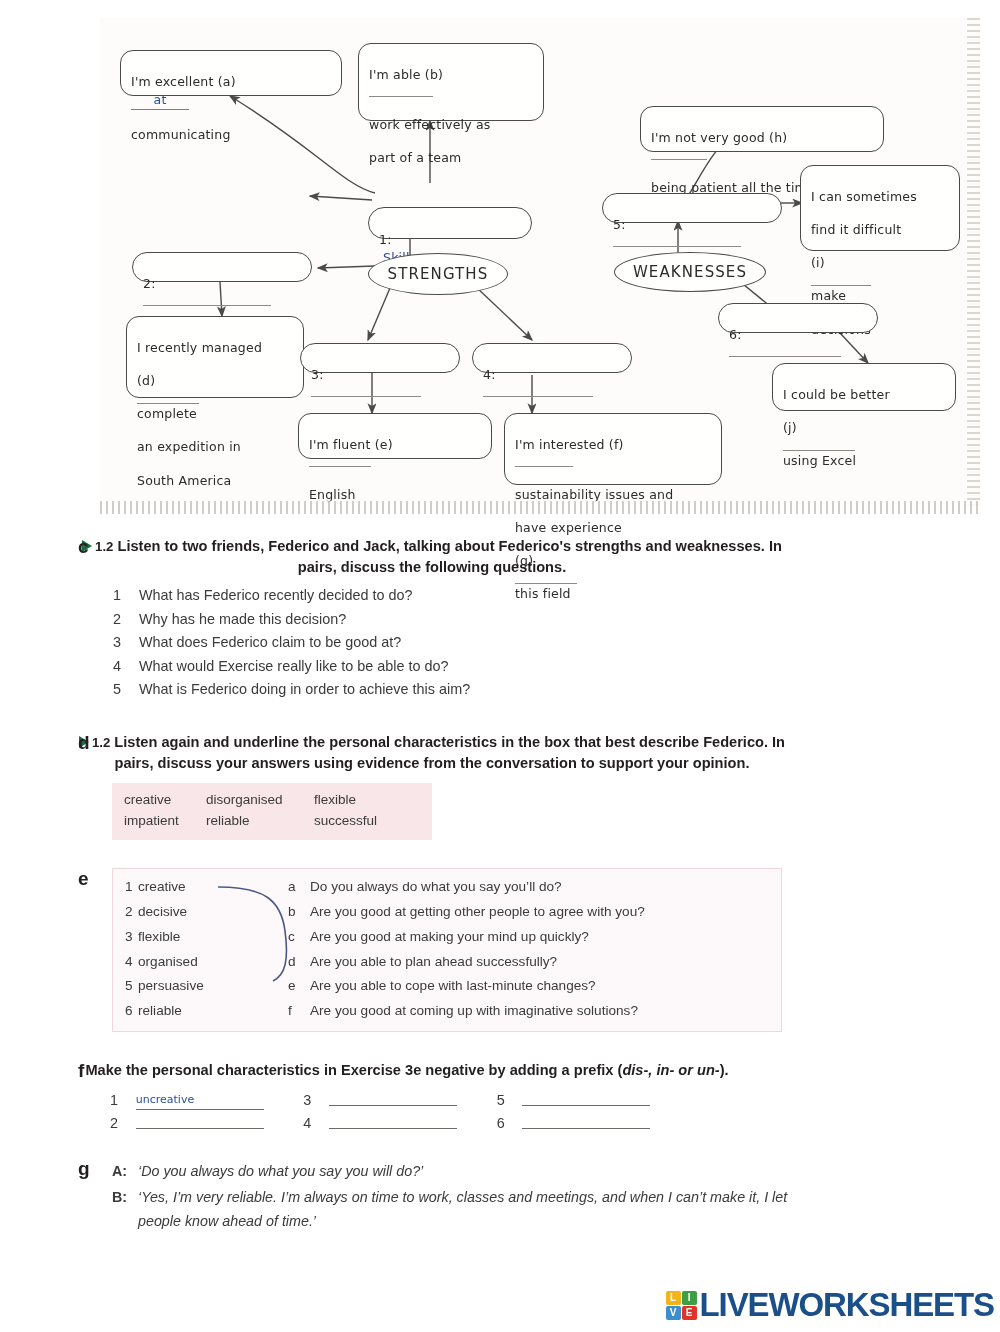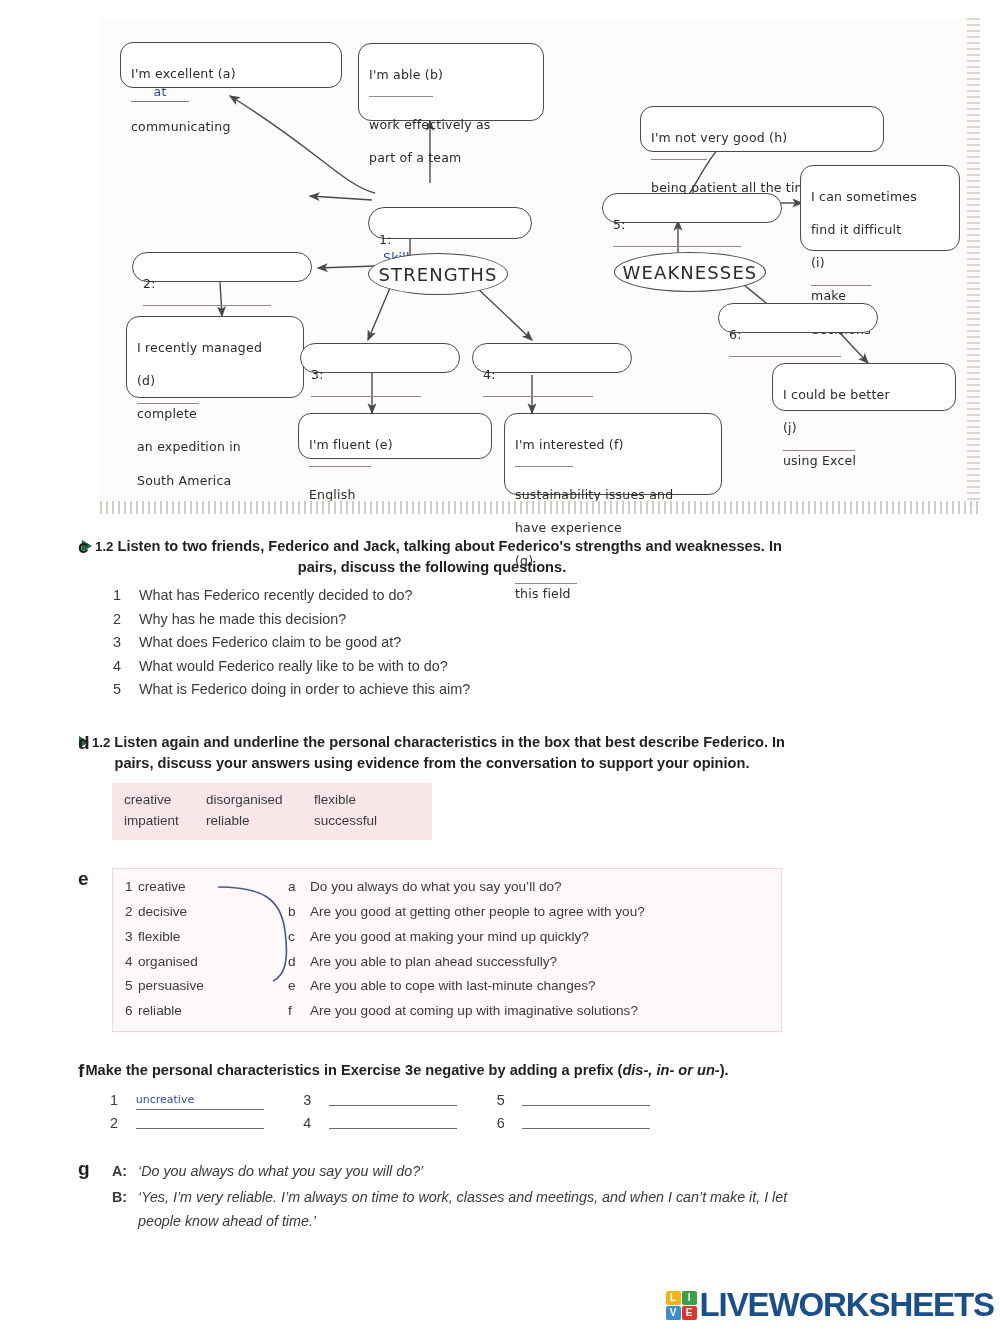--- a/index.html
+++ b/index.html
@@ -57,21 +57,21 @@
     padding: 6px 9px 6px 10px;
     letter-spacing: .2px;
     white-space: pre-line;
   }
   .oval {
     position: absolute;
     border: 1.4px solid #4a4a48;
     border-radius: 50%;
     background: #fffffe;
     font-family: "DejaVu Sans", sans-serif;
-    font-size: 18px;
+    font-size: 15px;
     letter-spacing: 1.1px;
     color: #2b2b2b;
     display: flex;
     align-items: center;
     justify-content: center;
   }
   .blank {
     display: inline-block;
     border-bottom: 1.2px solid #8d8a85;
     vertical-align: -2px;
@@ -255,21 +255,21 @@
 
     <path d="M588,178 C600,160 612,130 640,110" fill="none" stroke="#4a4a48" stroke-width="1.4" marker-end="url(#ah)"></path>
 
     <path d="M680,185 L702,185" fill="none" stroke="#4a4a48" stroke-width="1.4" marker-end="url(#ah)"></path>
 
     <path d="M638,262 L682,298" fill="none" stroke="#4a4a48" stroke-width="1.4" marker-end="url(#ah)"></path>
 
     <path d="M740,315 L768,345" fill="none" stroke="#4a4a48" stroke-width="1.4" marker-end="url(#ah)"></path>
   </svg>
 
-  <div class="node" style="left:20px; top:24px; width:222px; height:46px;">
+  <div class="node" style="left:20px; top:32px; width:222px; height:46px;">
     <span>I'm excellent (a)</span>
     <span class="answer" style="width:58px;">at</span><br>
     <span>communicating</span>
   </div>
 
   <div class="node" style="left:258px; top:25px; width:186px; height:78px;">
     <span>I'm able (b)</span>
     <span class="blank" style="width:64px;"></span><br>
     <span>work effectively as</span><br>
     <span>part of a team</span>
@@ -344,21 +344,21 @@
     <span class="blank" style="width:72px;"></span>
     <span>using Excel</span>
   </div>
 
   <div class="node" style="left:198px; top:395px; width:194px; height:46px;">
     <span>I'm fluent (e)</span>
     <span class="blank" style="width:62px;"></span><br>
     <span>English</span>
   </div>
 
-  <div class="node" style="left:404px; top:395px; width:218px; height:82px;">
+  <div class="node" style="left:404px; top:395px; width:218px; height:72px;">
     <span>I'm interested (f)</span>
     <span class="blank" style="width:58px;"></span><br>
     <span>sustainability issues and</span><br>
     <span>have experience</span><br>
     <span>(g)</span>
     <span class="blank" style="width:62px;"></span>
     <span>this field</span>
   </div>
 
   <div class="perf-right"></div>
@@ -370,21 +370,21 @@
   <div class="exercise" style="margin-top:26px;">
     <div class="ex-letter" style="top:0;">c</div>
     <div class="ex-head">
       <span class="play-tri"></span><span class="track-no">1.2</span>
       <span>Listen to two friends, Federico and Jack, talking about Federico's strengths and weaknesses. In pairs, discuss the following questions.</span>
     </div>
     <ol class="qlist">
       <li><span class="num">1</span><span>What has Federico recently decided to do?</span></li>
       <li><span class="num">2</span><span>Why has he made this decision?</span></li>
       <li><span class="num">3</span><span>What does Federico claim to be good at?</span></li>
-      <li><span class="num">4</span><span>What would Federico really like to be with to do?</span></li>
+      <li><span class="num">4</span><span>What would Exercise really like to be able to do?</span></li>
       <li><span class="num">5</span><span>What is Federico doing in order to achieve this aim?</span></li>
     </ol>
   </div>
 
   <div class="exercise" style="margin-top:30px;">
     <div class="ex-letter" style="top:0;">d</div>
     <div class="ex-head">
       <span class="play-tri"></span><span class="track-no">1.2</span>
       <span>Listen again and underline the personal characteristics in the box that best describe Federico. In pairs, discuss your answers using evidence from the conversation to support your opinion.</span>
     </div>

